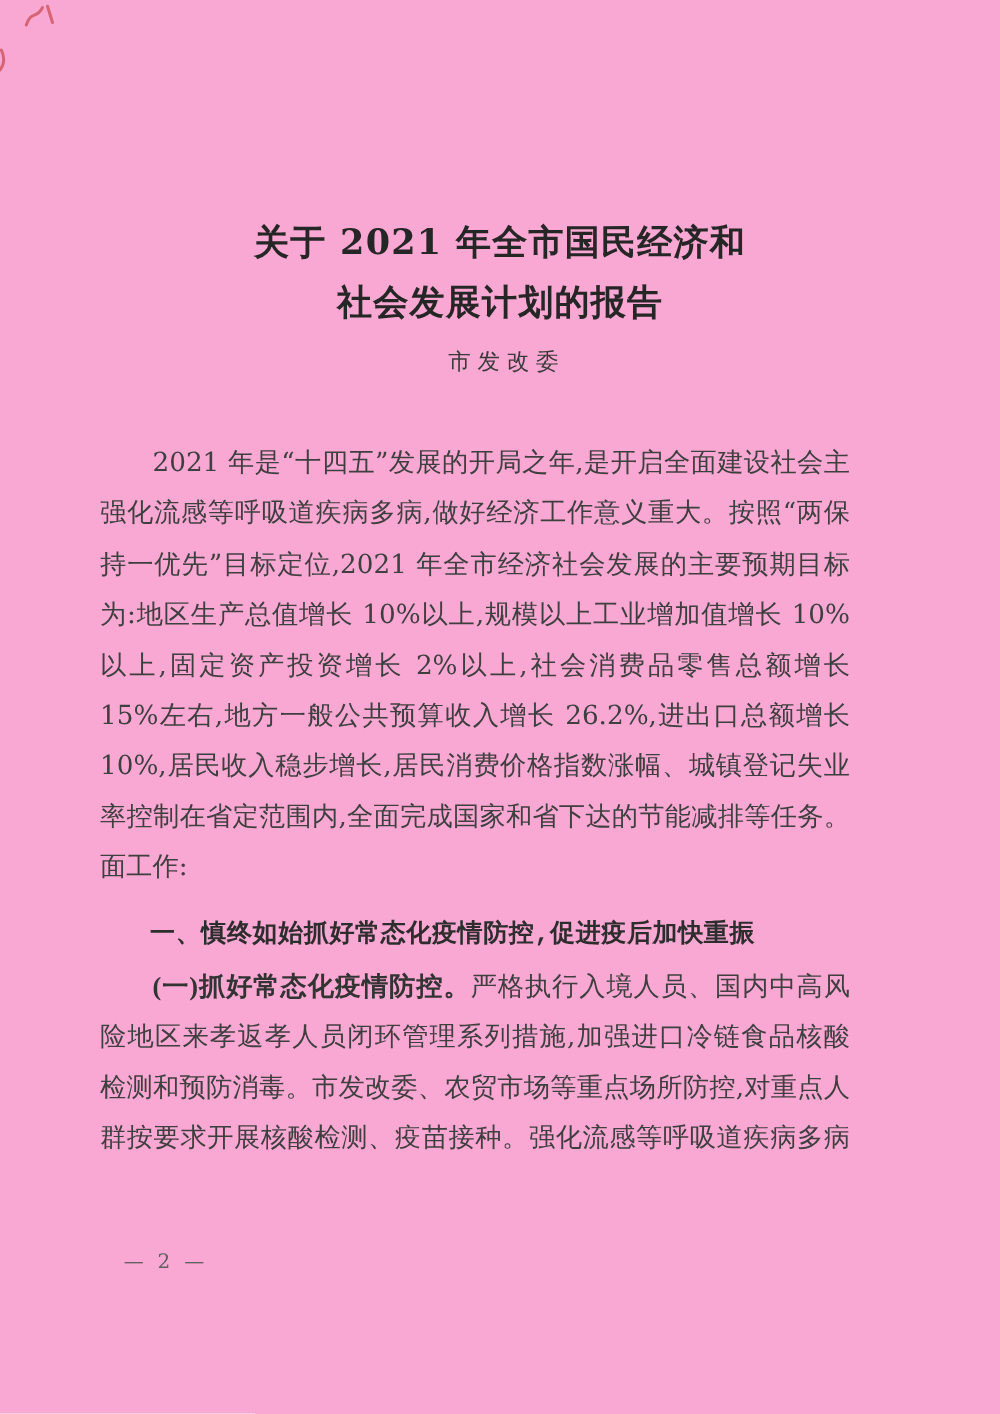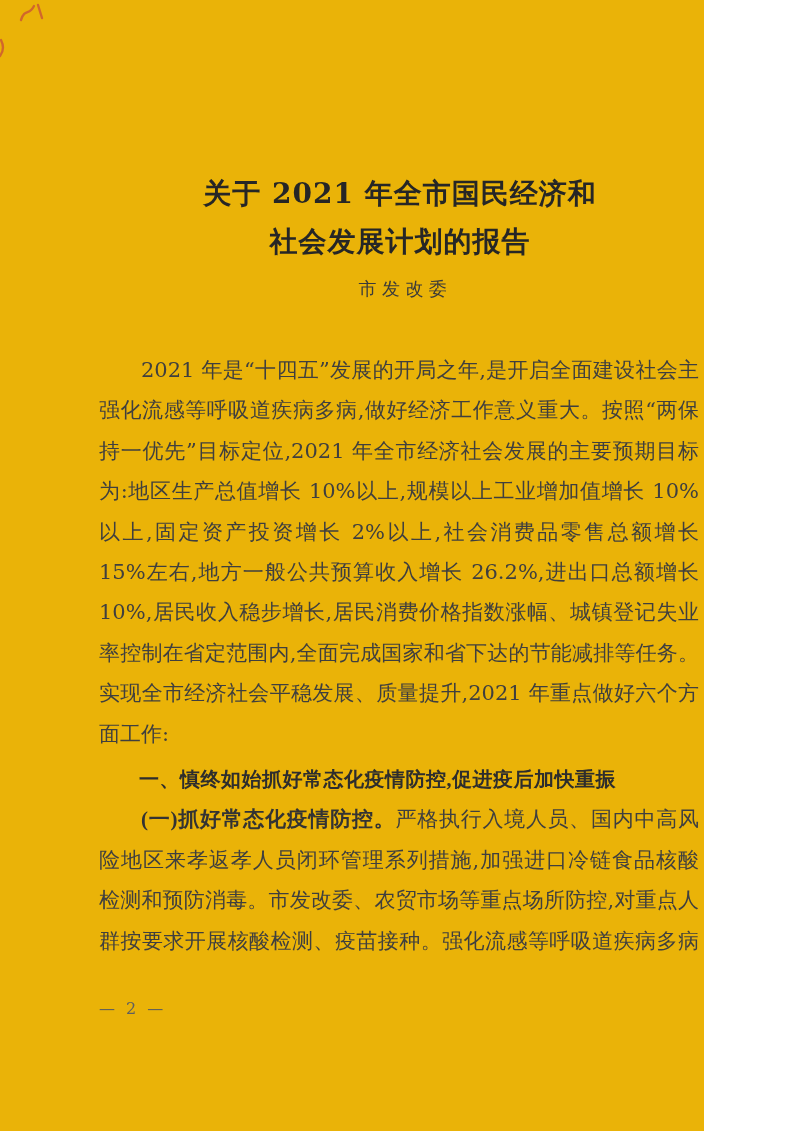--- a/index.html
+++ b/index.html
@@ -2,23 +2,23 @@
 <html><head>
 <meta charset="utf-8">
 <style>
   html, body {
     margin: 0;
     padding: 0;
     background: #ffffff;
   }
   .page {
     position: relative;
-    width: 704px;
+    width: 800px;
     height: 1131px;
-    background: #eab308;
+    background: #f9a8d4;
     overflow: hidden;
     font-family: "DejaVu Serif", "Liberation Serif", serif;
   }
 
   
   .doc-title {
     position: absolute;
     top: 170px;
     left: 0;
     width: 800px;
@@ -42,40 +42,40 @@
     font-size: 18px;
     letter-spacing: 0.3em;
     padding-left: 0.3em;
     color: #3a3a3a;
   }
 
   
   .body-text {
     position: absolute;
     top: 350px;
-    left: 99px;
+    left: 80px;
     width: 600px;
     font-size: 21px;
     line-height: 40.4px;
     color: #3f3f3f;
   }
   .line {
     text-align: justify;
     text-align-last: left;
   }
   .line.fill {
     text-align-last: justify;
   }
   .indent { text-indent: 2em; }
   .heading {
-    font-family: Liberation Serif, serif;
+    font-family: Liberation Mono, monospace;
     font-weight: bold;
     font-size: 20px;
     color: #2d2d2d;
-    margin-top: 5px;
+    margin-top: 15px;
     letter-spacing: 0.5px;
   }
   .lead { font-weight: bold; color: #333333; font-family: Liberation Serif, serif; }
 
   
   .page-number {
     position: absolute;
     left: 99px;
     top: 999px;
     font-size: 16px;
@@ -111,21 +111,20 @@
 
     <div class="line fill indent">2021 年是“十四五”发展的开局之年,是开启全面建设社会主</div>
     <div class="line fill">强化流感等呼吸道疾病多病,做好经济工作意义重大。按照“两保</div>
     <div class="line fill">持一优先”目标定位,2021 年全市经济社会发展的主要预期目标</div>
     <div class="line fill">为:地区生产总值增长 10%以上,规模以上工业增加值增长 10%</div>
     <div class="line fill">以上,固定资产投资增长 2%以上,社会消费品零售总额增长</div>
     <div class="line fill">15%左右,地方一般公共预算收入增长 26.2%,进出口总额增长</div>
     <div class="line fill">10%,居民收入稳步增长,居民消费价格指数涨幅、城镇登记失业</div>
     <div class="line fill">率控制在省定范围内,全面完成国家和省下达的节能减排等任务。</div>
 
-    <div class="line fill">实现全市经济社会平稳发展、质量提升,2021 年重点做好六个方</div>
     <div class="line">面工作:</div>
 
     <div class="line heading indent">一、慎终如始抓好常态化疫情防控,促进疫后加快重振</div>
 
     <div class="line fill indent"><span class="lead">(一)抓好常态化疫情防控。</span><span>严格执行入境人员、国内中高风</span></div>
     <div class="line fill">险地区来孝返孝人员闭环管理系列措施,加强进口冷链食品核酸</div>
     <div class="line fill">检测和预防消毒。市发改委、农贸市场等重点场所防控,对重点人</div>
     <div class="line fill">群按要求开展核酸检测、疫苗接种。强化流感等呼吸道疾病多病</div>
 
   </div>

